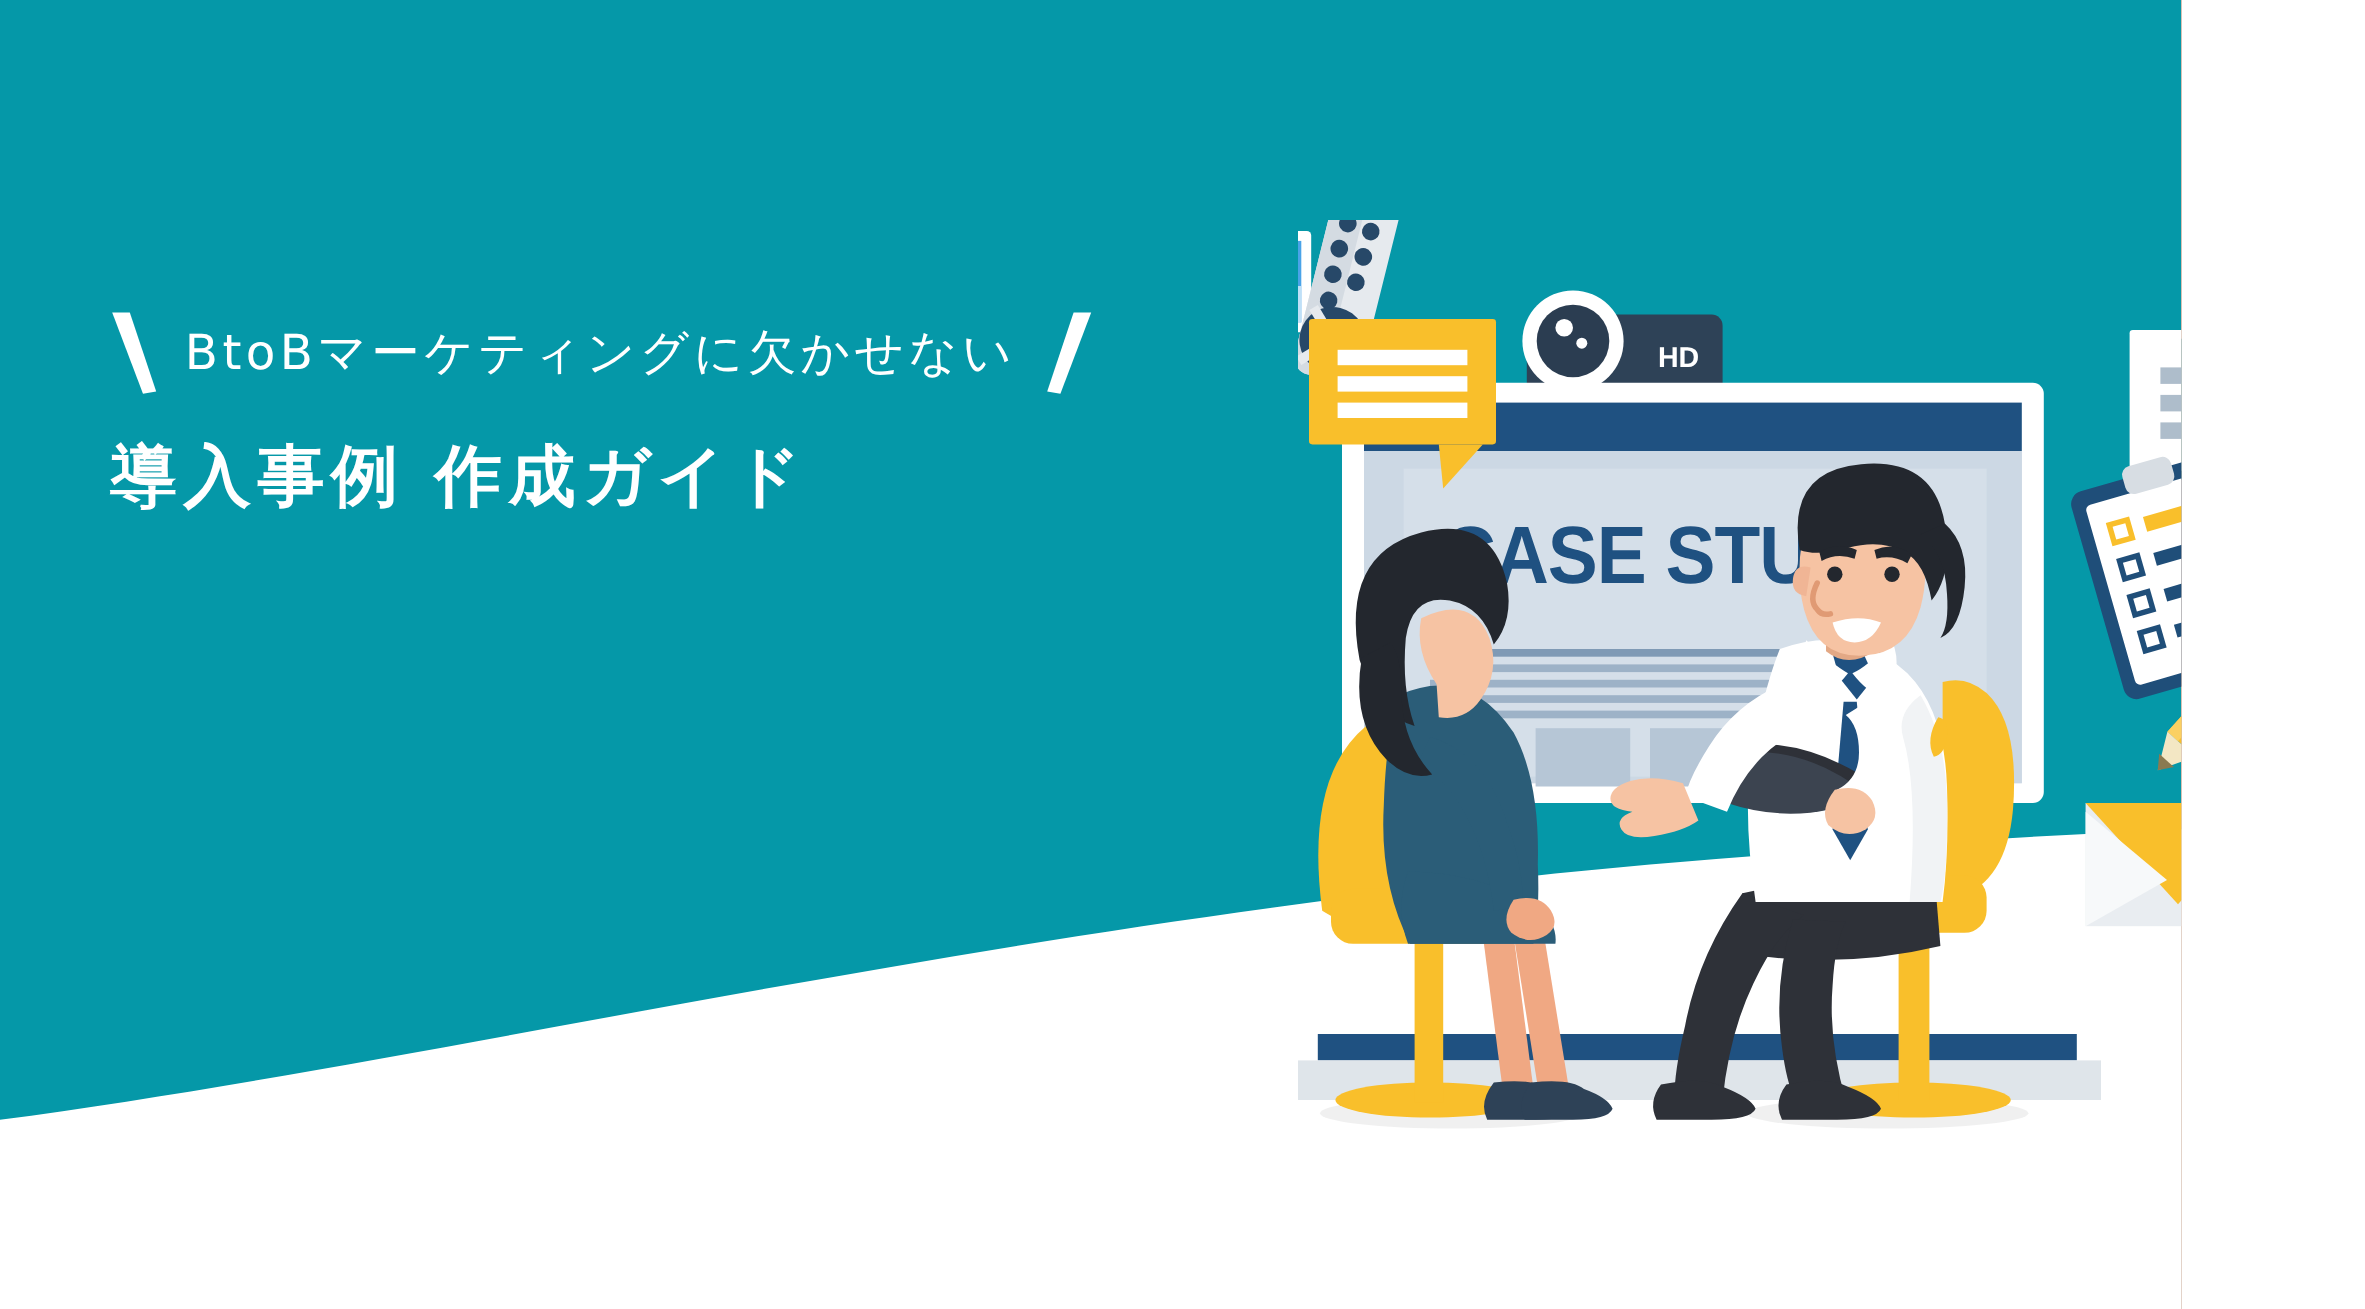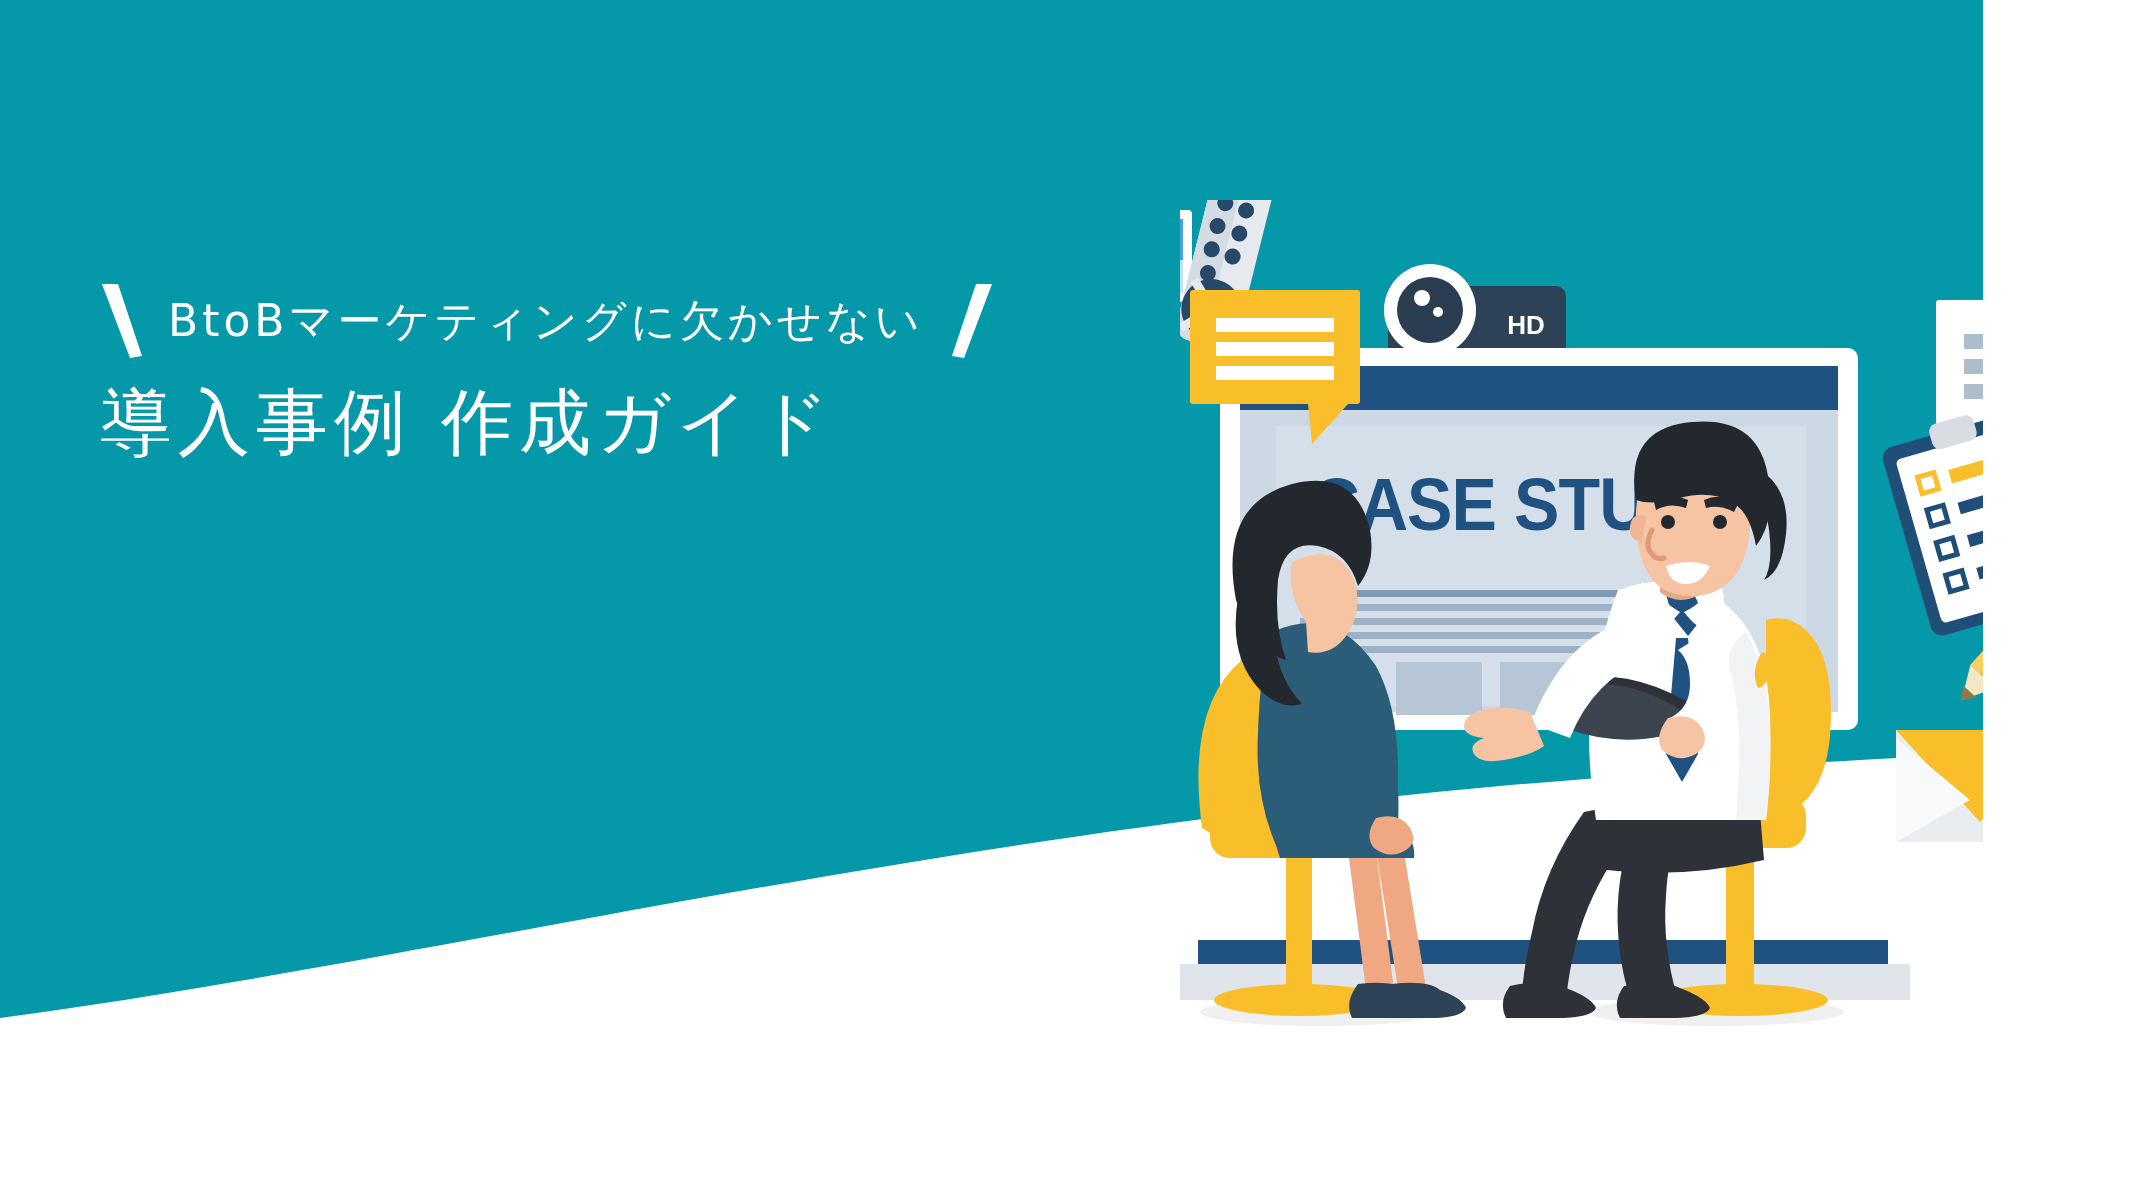--- a/index.html
+++ b/index.html
@@ -19,22 +19,22 @@
   .sub-row{display:flex;align-items:center;height:78px;}
   .slash{display:block;}
   .slash.left{margin-right:24px;}
   .slash.right{margin-left:26px;}
   .sub-text{
     color:#ffffff;font-size:44px;letter-spacing:4px;white-space:nowrap;
     font-family:"DejaVu Sans","Liberation Sans",sans-serif;font-weight:400;
     line-height:1;
   }
   .title-text{
-    color:#ffffff;font-size:72px;font-weight:400;letter-spacing:6px;
-    white-space:nowrap;margin-top:25px;line-height:1.05;
+    color:#ffffff;font-size:61px;font-weight:700;letter-spacing:6px;
+    white-space:nowrap;margin-top:42px;line-height:1.05;
     font-family:"DejaVu Sans","Liberation Sans",sans-serif;
   }
 
   
   .illu{position:absolute;left:1180px;top:200px;width:980px;height:960px;}
   .illu svg{display:block;}
 </style>
 </head>
 <body>
 

